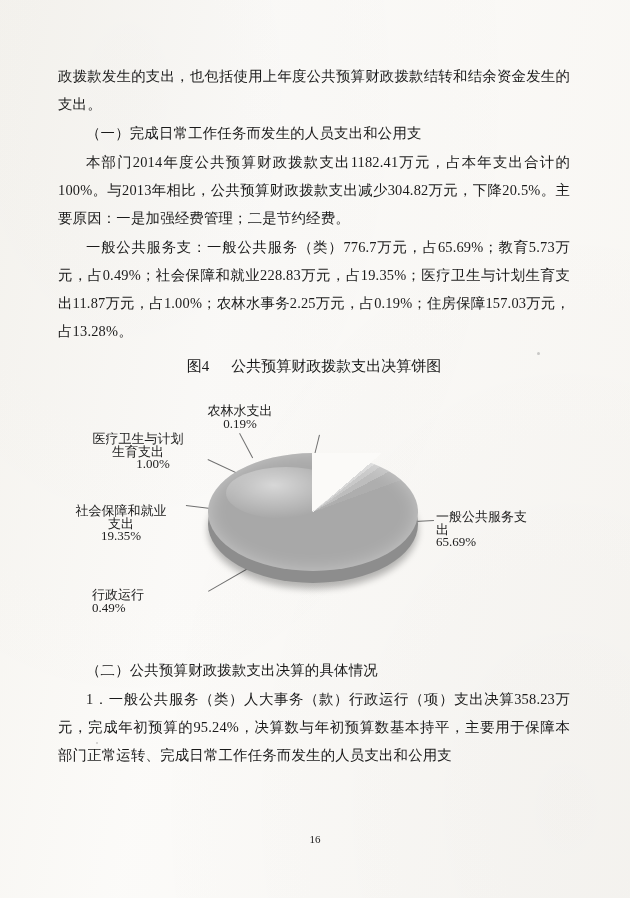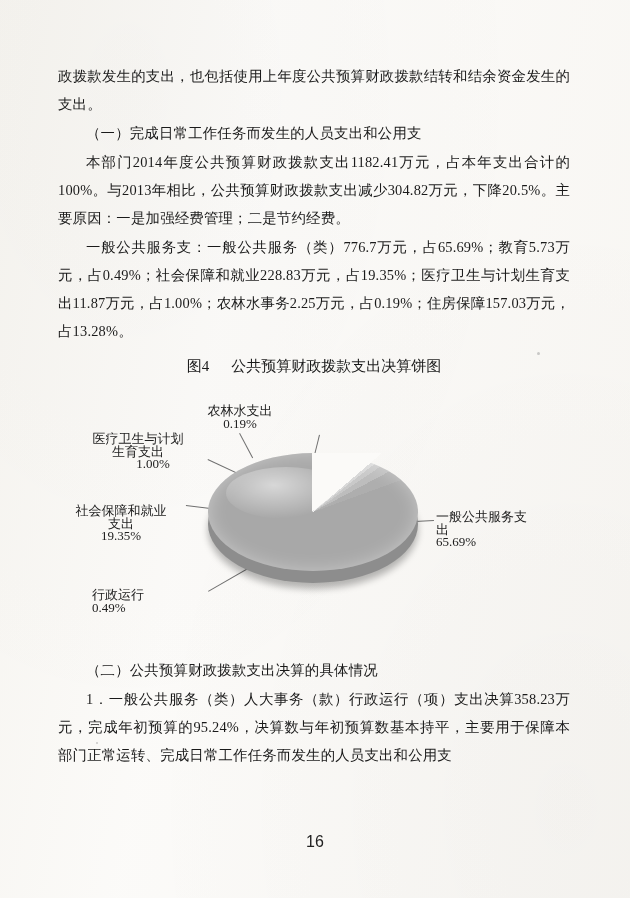--- a/index.html
+++ b/index.html
@@ -138,23 +138,23 @@
     background: #6f6f6f;
     height: 1px;
     transform-origin: 0 0;
   }
   .page-num {
     position: absolute;
     left: 0;
     right: 0;
     top: 833px;
     text-align: center;
-    font-size: 16px;
+    font-size: 11px;
     color: #222;
-    font-family: Liberation Sans, sans-serif;
+    font-family: Liberation Serif, serif;
   }
   .speck {
     position: absolute;
     background: #9a9a9a;
     border-radius: 50%;
     opacity: 0.5;
   }
 </style>
 </head>
 <body>

